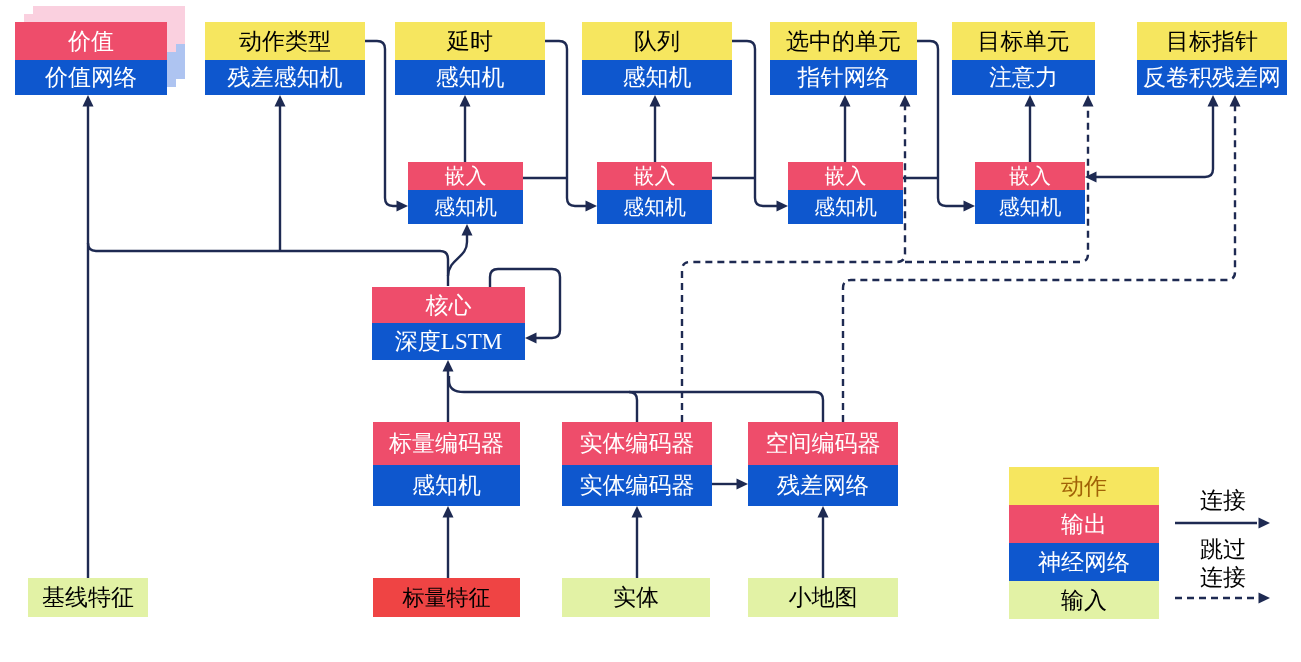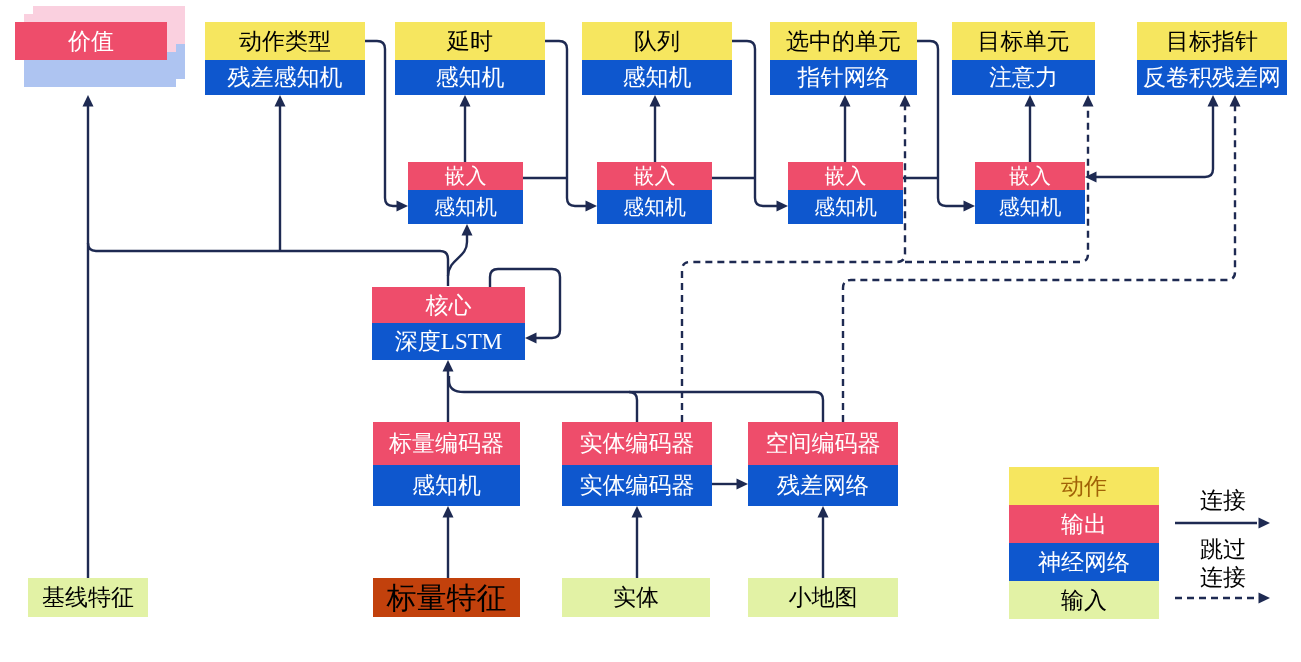--- a/index.html
+++ b/index.html
@@ -23,20 +23,21 @@
       <div class="shadow" style="left: 33px; top: 6px; width: 152px;">
         <div class="row" style="height: 38px; background: rgb(250, 208, 223);"></div>
         <div class="row" style="height: 35px; background: rgb(174, 196, 241);"></div>
       </div>
       <div class="shadow" style="left: 24px; top: 14px; width: 152px;">
         <div class="row" style="height: 38px; background: rgb(250, 208, 223);"></div>
         <div class="row" style="height: 35px; background: rgb(174, 196, 241);"></div>
       </div>
       <div class="node" style="left: 15px; top: 22px; width: 152px;">
         <div class="row" style="height: 38px; font-size: 23px; background: rgb(238, 77, 107); color: rgb(255, 255, 255);">价值</div>
+        <div class="row" style="height: 35px; font-size: 23px; background: rgb(14, 87, 206); color: rgb(255, 255, 255);">价值网络</div>
       </div>
       <div class="node" style="left: 205px; top: 22px; width: 160px;">
         <div class="row" style="height: 38px; font-size: 23px; background: rgb(246, 230, 95); color: rgb(0, 0, 0);">动作类型</div>
         <div class="row" style="height: 35px; font-size: 23px; background: rgb(14, 87, 206); color: rgb(255, 255, 255);">残差感知机</div>
       </div>
       <div class="node" style="left: 395px; top: 22px; width: 150px;">
         <div class="row" style="height: 38px; font-size: 23px; background: rgb(246, 230, 95); color: rgb(0, 0, 0);">延时</div>
         <div class="row" style="height: 35px; font-size: 23px; background: rgb(14, 87, 206); color: rgb(255, 255, 255);">感知机</div>
       </div>
       <div class="node" style="left: 582px; top: 22px; width: 150px;">
@@ -84,21 +85,21 @@
         <div class="row" style="height: 41px; font-size: 23px; background: rgb(14, 87, 206); color: rgb(255, 255, 255);">实体编码器</div>
       </div>
       <div class="node" style="left: 748px; top: 422px; width: 150px;">
         <div class="row" style="height: 43px; font-size: 23px; background: rgb(238, 77, 107); color: rgb(255, 255, 255);">空间编码器</div>
         <div class="row" style="height: 41px; font-size: 23px; background: rgb(14, 87, 206); color: rgb(255, 255, 255);">残差网络</div>
       </div>
       <div class="node" style="left: 28px; top: 578px; width: 120px;">
         <div class="row" style="height: 39px; font-size: 23px; background: rgb(226, 242, 165); color: rgb(0, 0, 0);">基线特征</div>
       </div>
       <div class="node" style="left: 373px; top: 578px; width: 147px;">
-        <div class="row" style="height: 39px; font-size: 30px; background: #c2410c; color: rgb(0, 0, 0);">标量特征</div>
+        <div class="row" style="height: 39px; font-size: 22px; background: #ef4444; color: rgb(0, 0, 0);">标量特征</div>
       </div>
       <div class="node" style="left: 748px; top: 578px; width: 150px;">
         <div class="row" style="height: 39px; font-size: 23px; background: rgb(226, 242, 165); color: rgb(0, 0, 0);">小地图</div>
       </div>
       <div class="node" style="left: 562px; top: 578px; width: 148px;">
         <div class="row" style="height: 39px; font-size: 23px; background: rgb(226, 242, 165); color: rgb(0, 0, 0);">实体</div>
       </div>
       <div class="node" style="left: 1009px; top: 467px; width: 150px;">
         <div class="row" style="height: 38px; font-size: 23px; background: rgb(246, 230, 95); color: #a16207;">动作</div>
         <div class="row" style="height: 38px; font-size: 23px; background: rgb(238, 77, 107); color: rgb(255, 255, 255);">输出</div>

